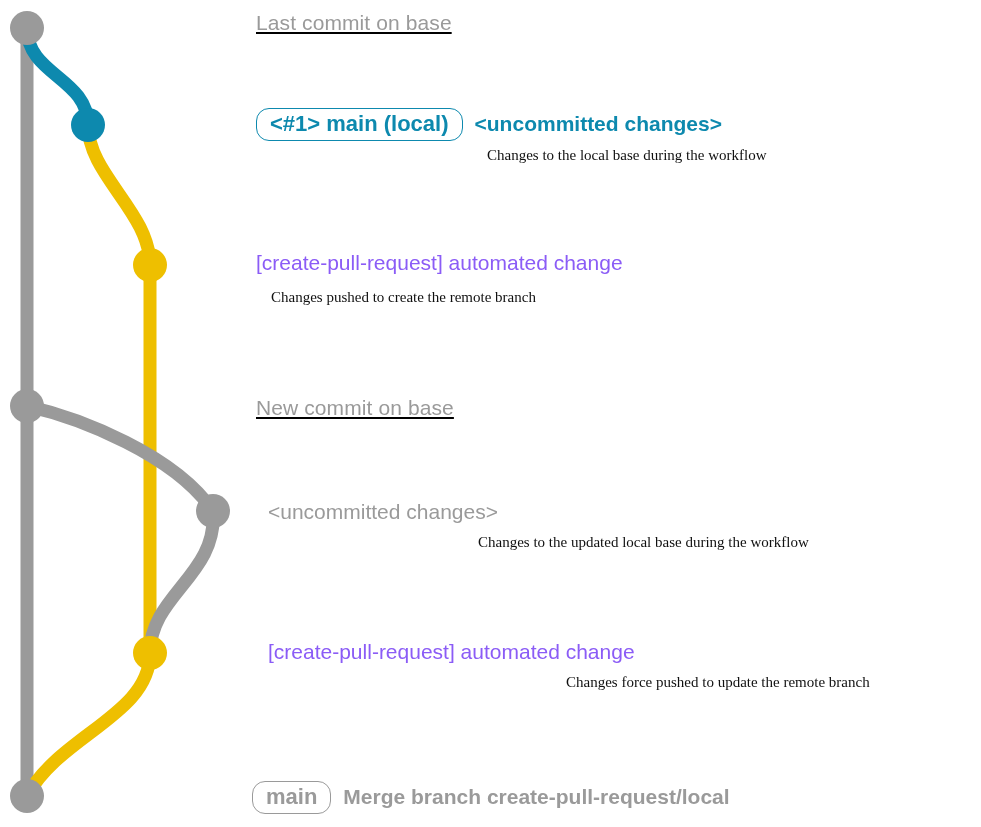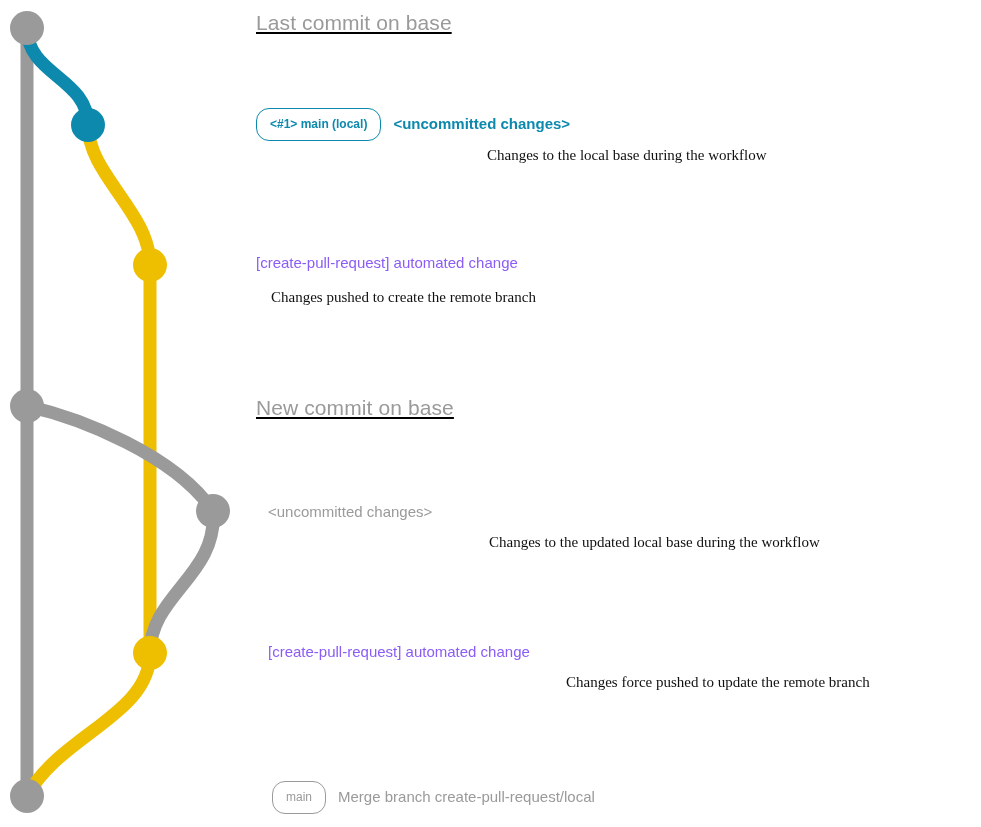--- a/index.html
+++ b/index.html
@@ -38,32 +38,32 @@
     font-family: "Liberation Sans", sans-serif;
     letter-spacing: 0.1px;
   }
 
   
   .chip {
     display: inline-block;
     border: 1.6px solid #9a9a9a;
     border-radius: 13px;
     padding: 5px 13px 6px 13px;
-    font-size: 12px;
+    font-size: 22px;
     line-height: 20px;
     color: #9a9a9a;
     background: #ffffff;
     font-family: "Liberation Sans", sans-serif;
   }
   .chip.blue   { border-color: #0d89ae; color: #0d89ae; font-weight: bold; }
   .chip.yellow { border-color: #eebf00; color: #eebf00; }
   .chip.gray   { border-color: #9a9a9a; color: #9a9a9a; }
 
   .subject {
-    font-size: 15px;
+    font-size: 21px;
     line-height: 22px;
     font-family: "Liberation Sans", sans-serif;
     padding-left: 12px;
     padding-top: 5px;
   }
   .subject.blue   { color: #0d89ae; font-weight: bold; }
   .subject.yellow { color: #8b5cf6; }
   .subject.gray   { color: #9a9a9a; }
 
   .desc {
@@ -122,27 +122,27 @@
 
 <div class="row" style="left:256px; top:396px;text-decoration:underline;">
   <div class="plain-heading">New commit on base</div>
 </div>
 
 <div class="row" style="left:256px; top:496px;">
   <div class="chipline">
     <span class="subject gray">&lt;uncommitted changes&gt;</span>
   </div>
 </div>
-<div class="desc" style="left:489px; top:534px;">Changes to the updated local base during the workflow</div>
+<div class="desc" style="left:478px; top:534px;">Changes to the updated local base during the workflow</div>
 
 <div class="row" style="left:256px; top:636px;">
   <div class="chipline">
     <span class="subject yellow">[create-pull-request] automated change</span>
   </div>
 </div>
 <div class="desc" style="left:566px; top:674px;">Changes force pushed to update the remote branch</div>
 
-<div class="row" style="left:272px; top:781px;">
+<div class="row" style="left:252px; top:781px;font-weight:bold;">
   <div class="chipline">
     <span class="chip gray">main</span>
     <span class="subject gray">Merge branch create-pull-request/local</span>
   </div>
 </div>
 
 </body></html>

